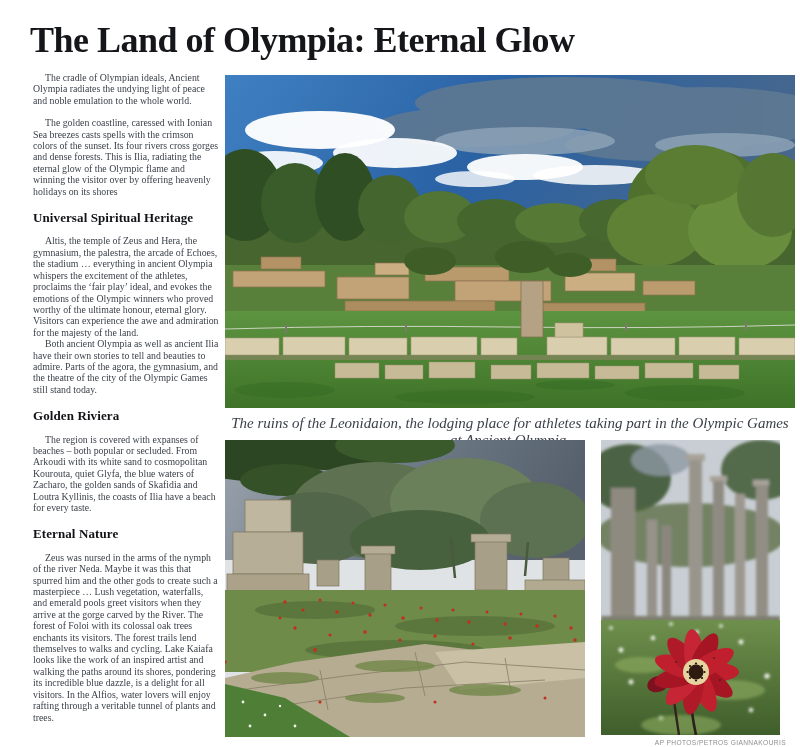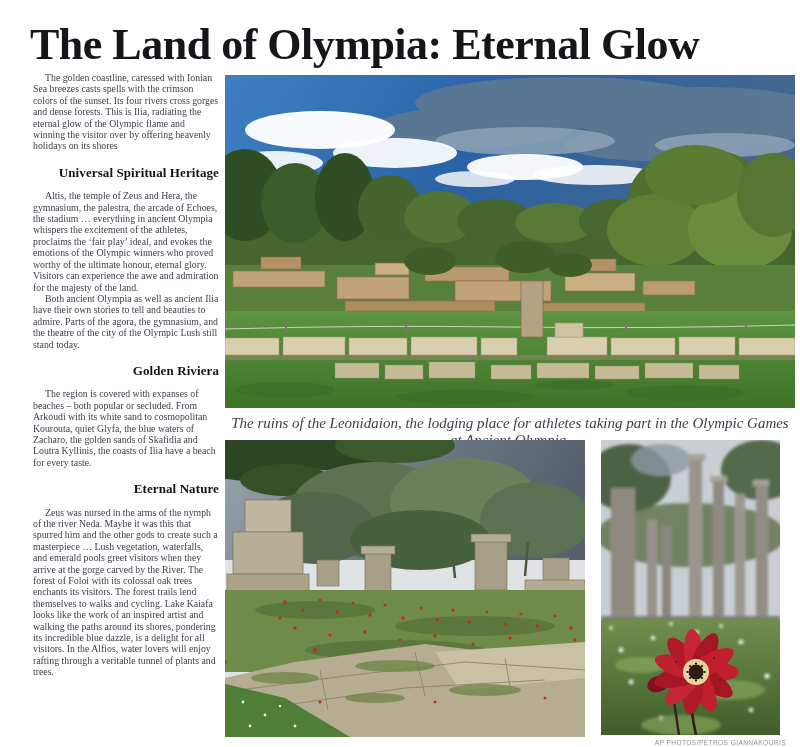--- a/index.html
+++ b/index.html
@@ -11,21 +11,21 @@
     background: #ffffff;
     font-family: "Liberation Serif", serif;
     overflow: hidden;
   }
   .title {
     position: absolute;
     left: 30px;
     top: 22px;
     font-family: "Liberation Serif", serif;
     font-weight: 700;
-    font-size: 44px;
+    font-size: 36px;
     line-height: 1.05;
     letter-spacing: -0.5px;
     color: #15161a;
     white-space: nowrap;
   }
   .left-col {
     position: absolute;
     left: 33px;
     top: 72px;
     width: 186px;
@@ -35,21 +35,20 @@
     text-align: left;
   }
   .left-col p { margin: 0; text-indent: 12px; }
   .left-col p.gap-after { margin-bottom: 11px; }
   .left-col h2 {
     font-size: 13px;
     font-weight: 700;
     color: #121317;
     margin: 15px 0 12px 0;
     letter-spacing: 0.1px;
-    text-align: right;
   }
   .photo {
     position: absolute;
     overflow: hidden;
     background: #dfe3e6;
   }
   .photo svg { display: block; width: 100%; height: 100%; }
   .photo-main   { left: 225px; top: 75px;  width: 570px; height: 333px; }
   .photo-left   { left: 225px; top: 440px; width: 360px; height: 297px; }
   .photo-right  { left: 601px; top: 440px; width: 179px; height: 295px; }
@@ -77,25 +76,26 @@
   }
 </style>
 </head>
 <body>
 
 <div class="page">
 
   <h1 class="title">The Land of Olympia: Eternal Glow</h1>
 
   <div class="left-col">
+    <p class="gap-after">The cradle of Olympian ideals, Ancient Olympia radiates the undying light of peace and noble emulation to the whole world.</p>
     <p>The golden coastline, caressed with Ionian Sea breezes casts spells with the crimson colors of the sunset. Its four rivers cross gorges and dense forests. This is Ilia, radiating the eternal glow of the Olympic flame and winning the visitor over by offering heavenly holidays on its shores</p>
 
     <h2>Universal Spiritual Heritage</h2>
     <p>Altis, the temple of Zeus and Hera, the gymnasium, the palestra, the arcade of Echoes, the stadium … everything in ancient Olympia whispers the excitement of the athletes, proclaims the ‘fair play’ ideal, and evokes the emotions of the Olympic winners who proved worthy of the ultimate honour, eternal glory. Visitors can experience the awe and admiration for the majesty of the land.</p>
-    <p>Both ancient Olympia as well as ancient Ilia have their own stories to tell and beauties to admire. Parts of the agora, the gymnasium, and the theatre of the city of the Olympic Lush still stand today.</p>
+    <p>Both ancient Olympia as well as ancient Ilia have their own stories to tell and beauties to admire. Parts of the agora, the gymnasium, and the theatre of the city of the Olympic Games still stand today.</p>
 
     <h2>Golden Riviera</h2>
     <p>The region is covered with expanses of beaches – both popular or secluded. From Arkoudi with its white sand to cosmopolitan Kourouta, quiet Glyfa, the blue waters of Zacharo, the golden sands of Skafidia and Loutra Kyllinis, the coasts of Ilia have a beach for every taste.</p>
 
     <h2>Eternal Nature</h2>
     <p>Zeus was nursed in the arms of the nymph of the river Neda. Maybe it was this that spurred him and the other gods to create such a masterpiece … Lush vegetation, waterfalls, and emerald pools greet visitors when they arrive at the gorge carved by the River. The forest of Foloi with its colossal oak trees enchants its visitors. The forest trails lend themselves to walks and cycling. Lake Kaiafa looks like the work of an inspired artist and walking the paths around its shores, pondering its incredible blue dazzle, is a delight for all visitors. In the Alfios, water lovers will enjoy rafting through a veritable tunnel of plants and trees.</p>
   </div>
 
   <figure class="photo photo-main">
     <svg viewBox="0 0 570 333" preserveAspectRatio="none">

